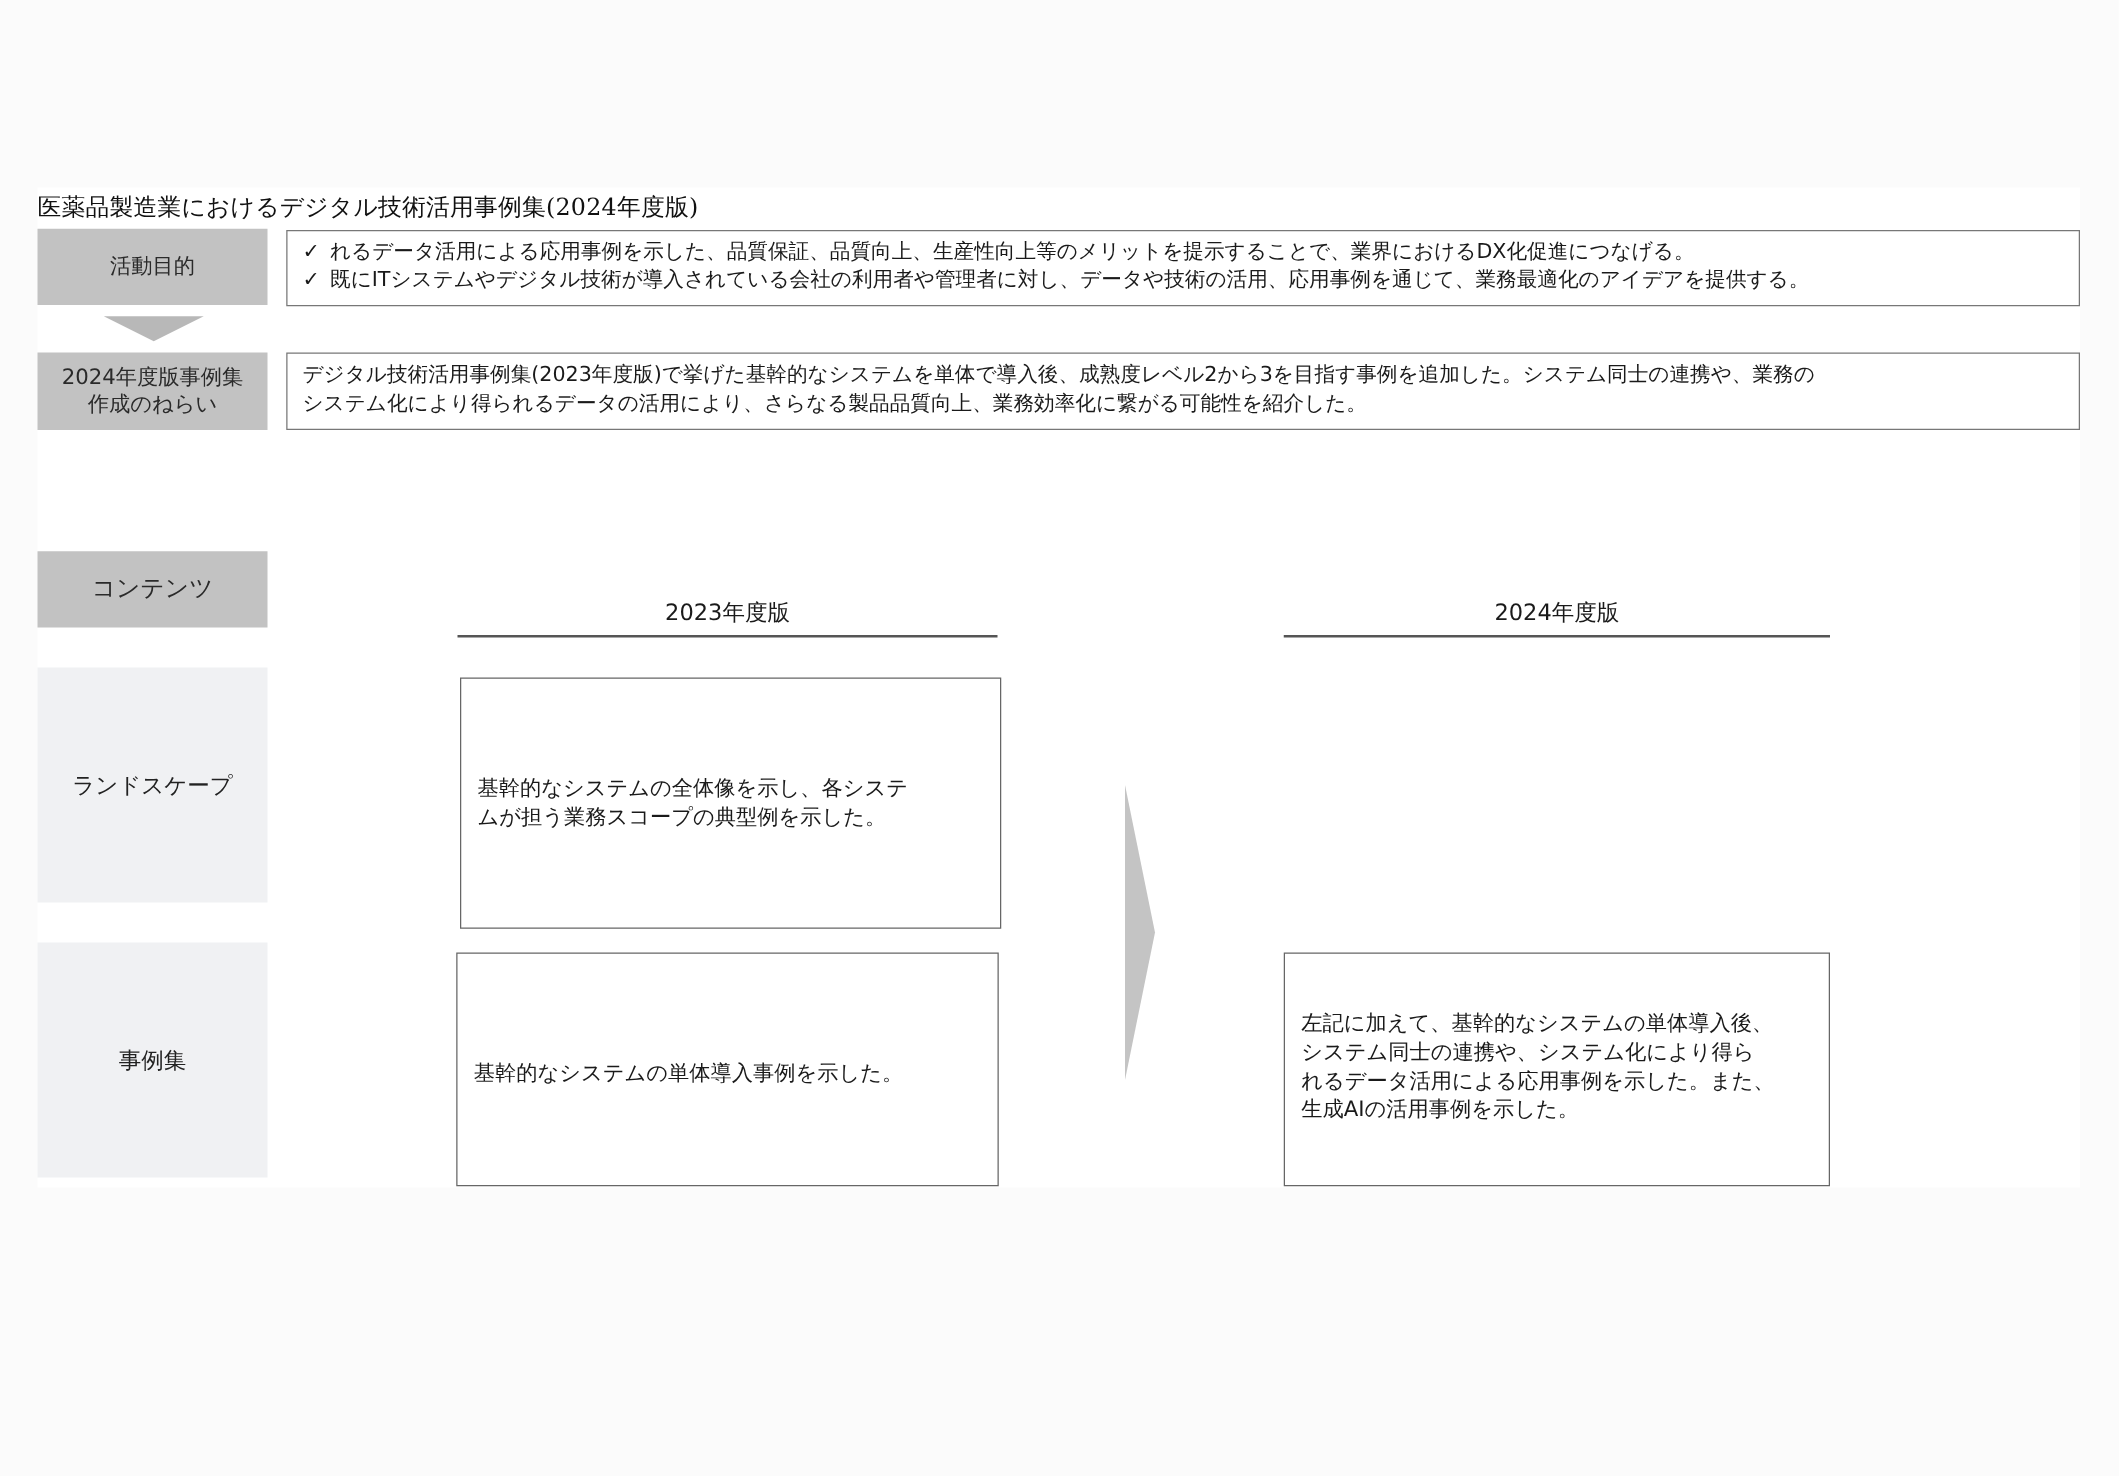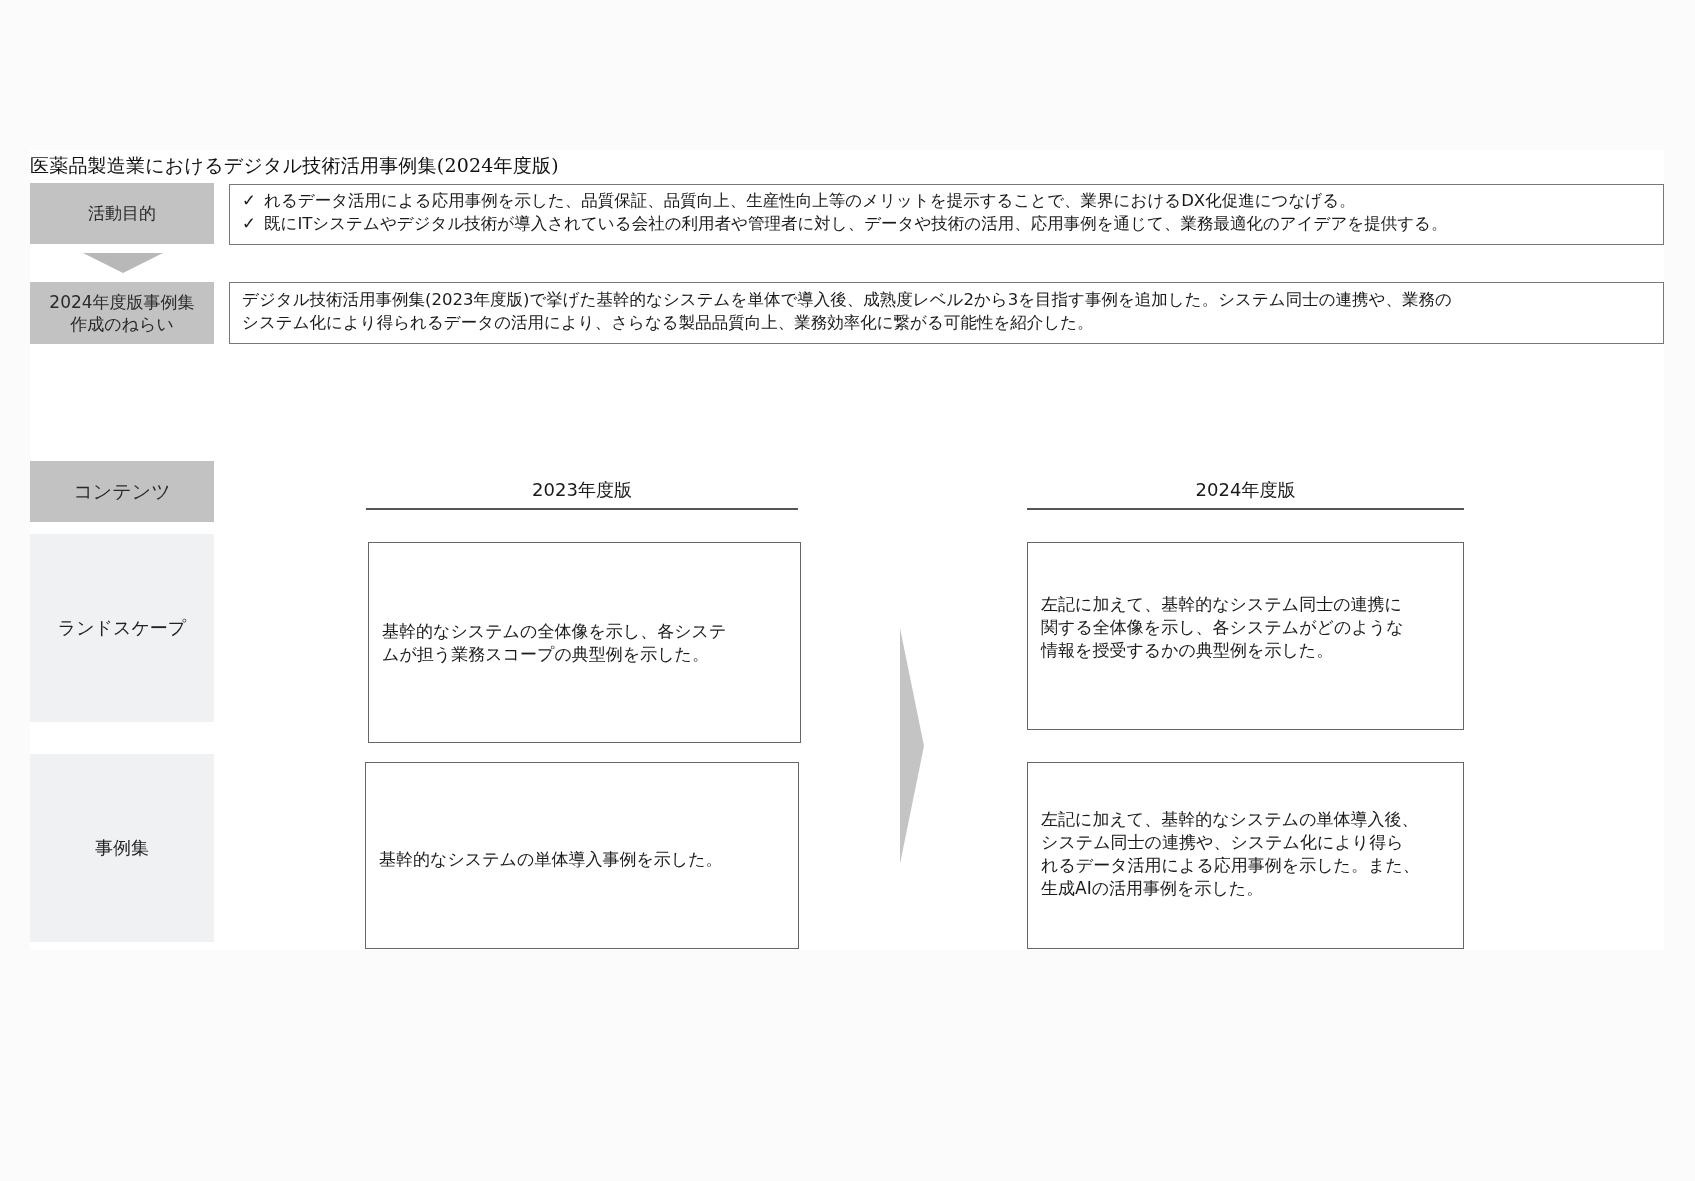--- a/index.html
+++ b/index.html
@@ -104,44 +104,37 @@
 
   <div class="label-dark" style="top:282px;height:62px;flex-direction:column;">
     <span>2024年度版事例集</span>
     <span>作成のねらい</span>
   </div>
   <div class="textbox" style="top:282px;height:62px;padding-top:5px;">
     <span class="line">デジタル技術活用事例集(2023年度版)で挙げた基幹的なシステムを単体で導入後、成熟度レベル2から3を目指す事例を追加した。システム同士の連携や、業務の</span>
     <span class="line">システム化により得られるデータの活用により、さらなる製品品質向上、業務効率化に繋がる可能性を紹介した。</span>
   </div>
 
-  <div class="label-dark" style="top:441px;height:61px;font-size:19px;margin-top:20px;">
+  <div class="label-dark" style="top:441px;height:61px;font-size:19px;">
     <span>コンテンツ</span>
   </div>
 
   <div class="col-header" style="left:366px;width:432px;top:478px;">2023年度版</div>
   <div class="col-underline" style="left:366px;width:432px;top:508px;"></div>
 
   <div class="col-header" style="left:1027px;width:437px;top:478px;">2024年度版</div>
   <div class="col-underline" style="left:1027px;width:437px;top:508px;"></div>
 
   <div class="label-light" style="top:534px;height:188px;">
     <span>ランドスケープ</span>
   </div>
   <div class="cbox" style="left:368px;top:542px;width:433px;height:201px;">
     <div>
       <span class="line">基幹的なシステムの全体像を示し、各システ</span>
       <span class="line">ムが担う業務スコープの典型例を示した。</span>
-    </div>
-  </div>
-  <div class="cbox" style="left:1027px;top:542px;width:437px;height:188px;padding-bottom:18px;">
-    <div>
-      <span class="line">左記に加えて、基幹的なシステム同士の連携に</span>
-      <span class="line">関する全体像を示し、各システムがどのような</span>
-      <span class="line">情報を授受するかの典型例を示した。</span>
     </div>
   </div>
 
   <div class="label-light" style="top:754px;height:188px;">
     <span>事例集</span>
   </div>
   <div class="cbox" style="left:1027px;top:762px;width:437px;height:187px;padding-bottom:4px;">
     <div>
       <span class="line">左記に加えて、基幹的なシステムの単体導入後、</span>
       <span class="line">システム同士の連携や、システム化により得ら</span>

